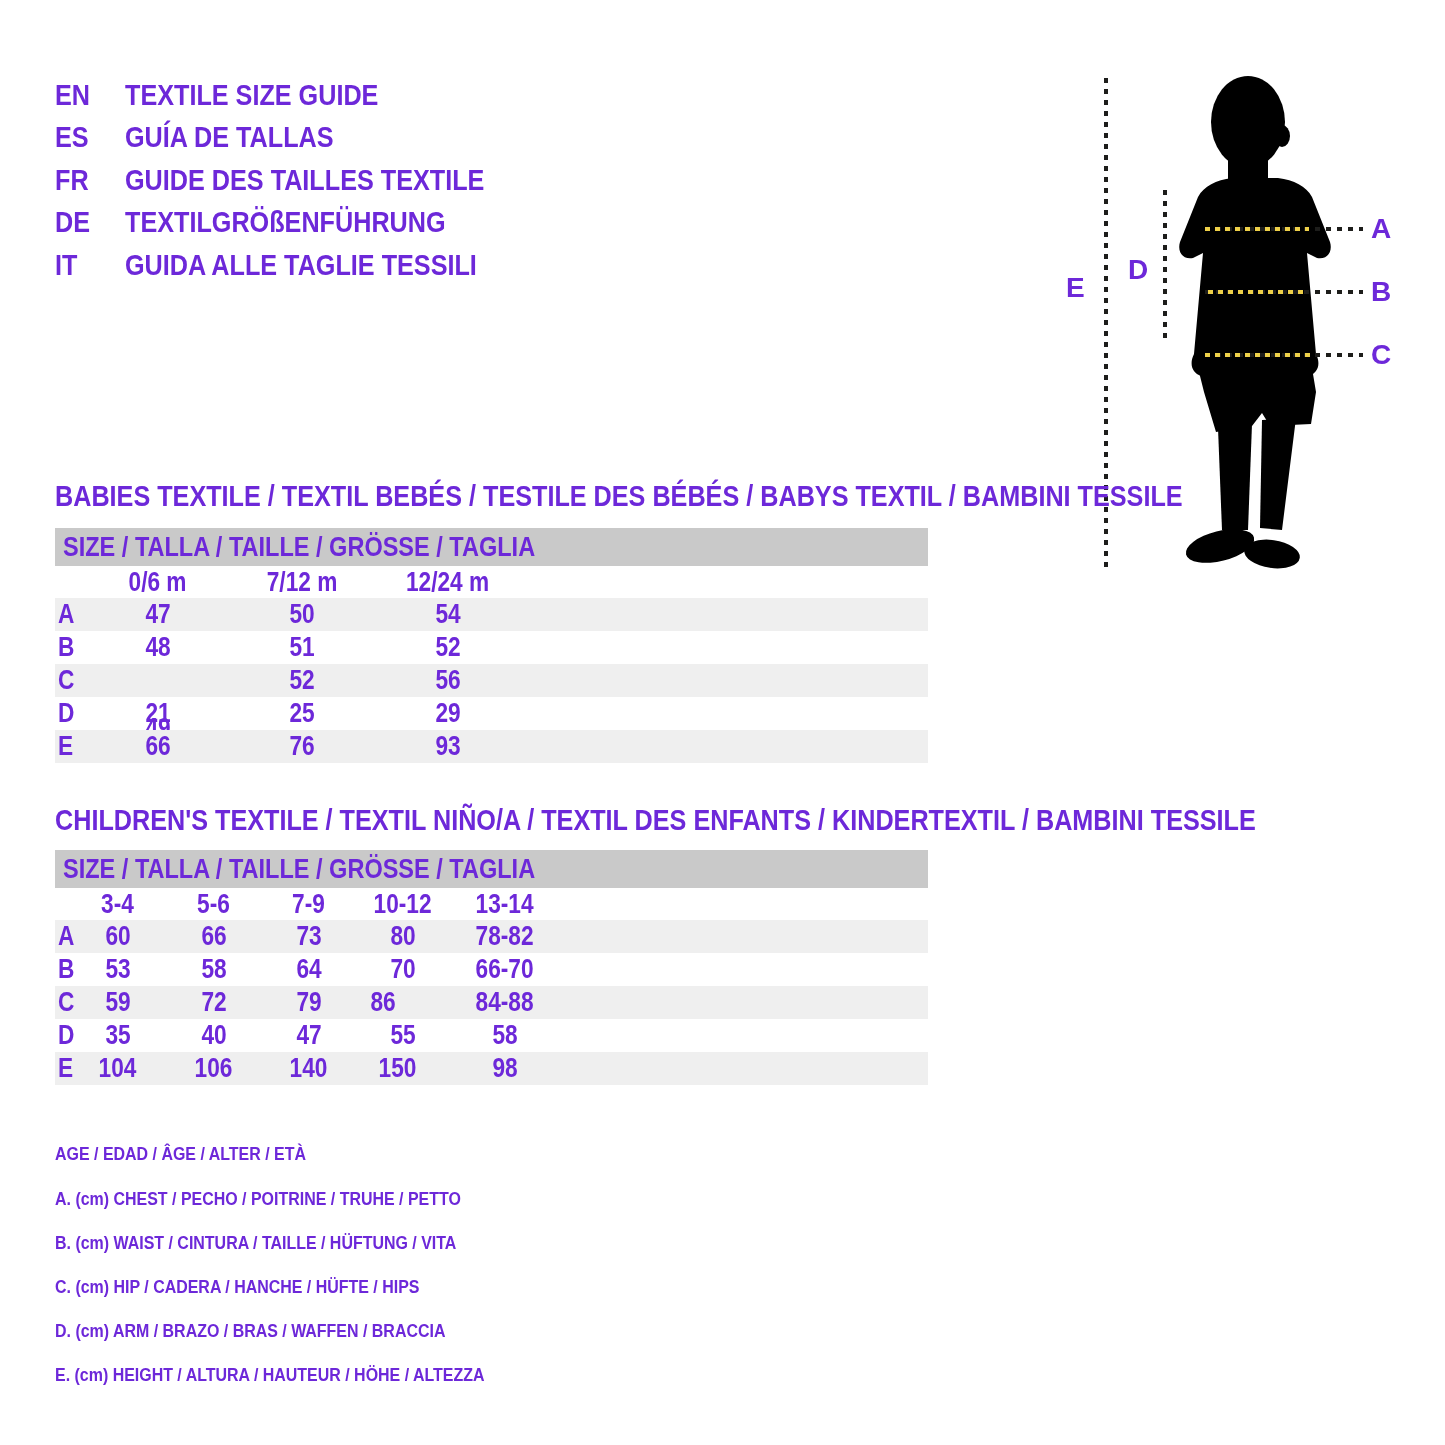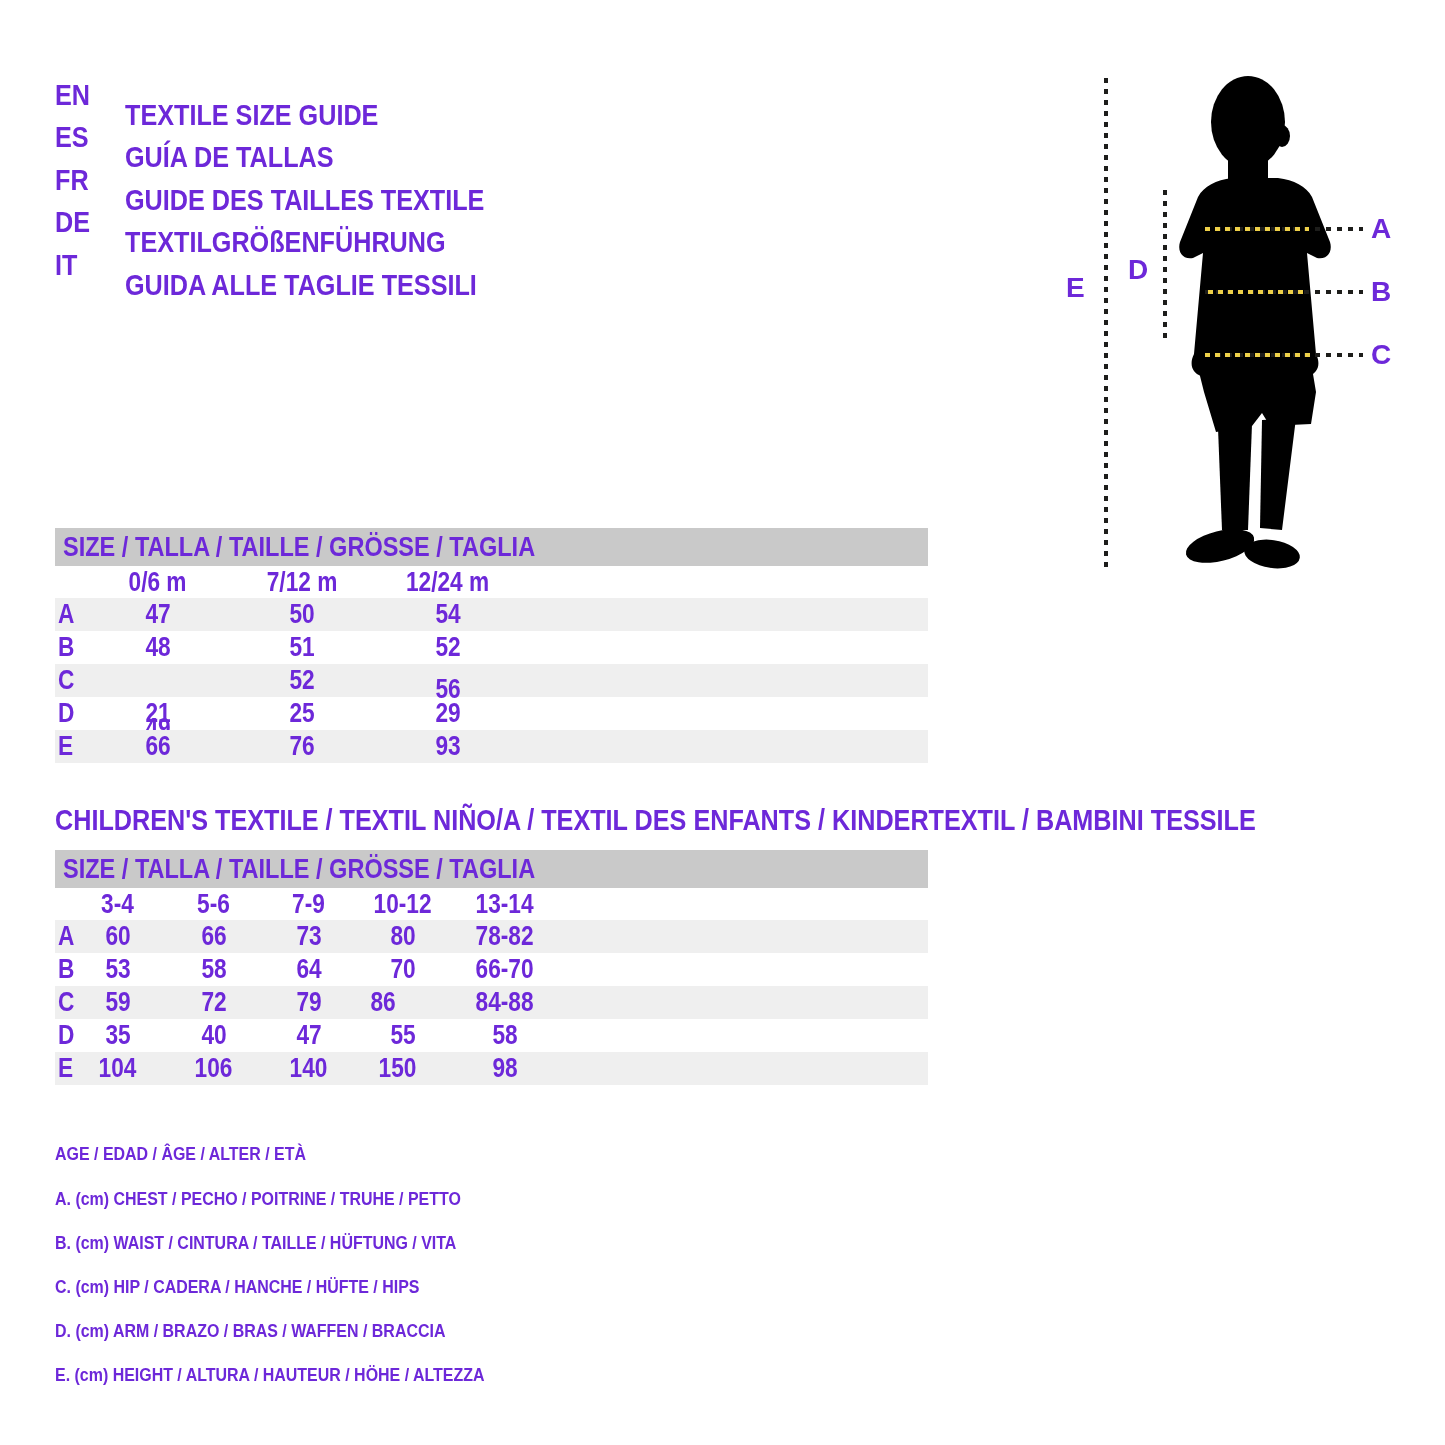--- a/index.html
+++ b/index.html
@@ -4,21 +4,21 @@
 <style>
   html,body{margin:0;padding:0;background:#fff;}
   .page{position:relative;width:1445px;height:1445px;background:#ffffff;overflow:hidden;
         font-family:"Liberation Sans",sans-serif;font-weight:700;color:#6d28d9;}
   
   .cond{display:inline-block;transform:scaleX(0.84);transform-origin:0 50%;white-space:nowrap;}
   .cond-c{display:inline-block;transform:scaleX(0.84);transform-origin:50% 50%;white-space:nowrap;}
   
   .lrow{position:absolute;left:55px;height:30px;line-height:30px;font-size:30px;}
   .lcode{position:absolute;left:0;top:0;}
-  .ltitle{position:absolute;left:70px;top:0;margin-top:20px;}
+  .ltitle{position:absolute;left:70px;top:0;}
   
   .sec-title{position:absolute;left:55px;font-size:30px;line-height:32px;}
   
   .band{position:absolute;left:55px;width:873px;height:38px;background:#c9c9c9;
         font-size:28px;line-height:38px;padding-left:8px;box-sizing:border-box;}
   .trow{position:absolute;left:55px;width:873px;height:33px;line-height:33px;font-size:27px;}
   .trow.stripe{background:#efefef;}
   .thead{position:absolute;left:55px;width:873px;height:40px;line-height:31px;font-size:27px;}
   .rowlab{position:absolute;left:3px;top:0;}
   .cell{position:absolute;top:0;width:130px;margin-left:-65px;text-align:center;}
@@ -85,20 +85,23 @@
     <div class="hdots-y" style="left:1205px;top:227px;width:104px;"></div>
     <div class="hdots" style="left:1205px;top:290px;width:158px;"></div>
     <div class="hdots-y" style="left:1208px;top:290px;width:96px;"></div>
     <div class="hdots" style="left:1205px;top:353px;width:158px;"></div>
     <div class="hdots-y" style="left:1205px;top:353px;width:110px;"></div>
     <div class="figlab" style="left:1371px;top:215px;">A</div>
     <div class="figlab" style="left:1371px;top:278px;">B</div>
     <div class="figlab" style="left:1371px;top:341px;">C</div>
   </div>
 
+  <div class="sec-title" style="top:480px;">
+    <span class="cond">BABIES TEXTILE / TEXTIL BEBÉS / TESTILE DES BÉBÉS / BABYS TEXTIL / BAMBINI TESSILE</span>
+  </div>
   <div class="band" style="top:528px;">
     <span class="cond">SIZE / TALLA / TAILLE / GRÖSSE / TAGLIA</span>
   </div>
   <div class="thead" style="top:567px;">
     <span class="cell" style="left:103px;"><span class="cond-c">0/6 m</span></span>
     <span class="cell" style="left:247px;"><span class="cond-c">7/12 m</span></span>
     <span class="cell" style="left:393px;"><span class="cond-c">12/24 m</span></span>
   </div>
   <div class="trow stripe" style="top:598px;">
     <span class="rowlab"><span class="cond">A</span></span>
@@ -109,21 +112,21 @@
   <div class="trow" style="top:631px;">
     <span class="rowlab"><span class="cond">B</span></span>
     <span class="cell" style="left:103px;"><span class="cond-c">48</span></span>
     <span class="cell" style="left:247px;"><span class="cond-c">51</span></span>
     <span class="cell" style="left:393px;"><span class="cond-c">52</span></span>
   </div>
   <div class="trow stripe" style="top:664px;">
     <span class="rowlab"><span class="cond">C</span></span>
     <span class="cell" style="left:103px;margin-top:48px;"><span class="cond-c">49</span></span>
     <span class="cell" style="left:247px;"><span class="cond-c">52</span></span>
-    <span class="cell" style="left:393px;margin-top:9px;"><span class="cond-c">56</span></span>
+    <span class="cell" style="left:393px;"><span class="cond-c">56</span></span>
   </div>
   <div class="trow" style="top:697px;">
     <span class="rowlab"><span class="cond">D</span></span>
     <span class="cell" style="left:103px;"><span class="cond-c">21</span></span>
     <span class="cell" style="left:247px;"><span class="cond-c">25</span></span>
     <span class="cell" style="left:393px;"><span class="cond-c">29</span></span>
   </div>
   <div class="trow stripe" style="top:730px;">
     <span class="rowlab"><span class="cond">E</span></span>
     <span class="cell" style="left:103px;"><span class="cond-c">66</span></span>

